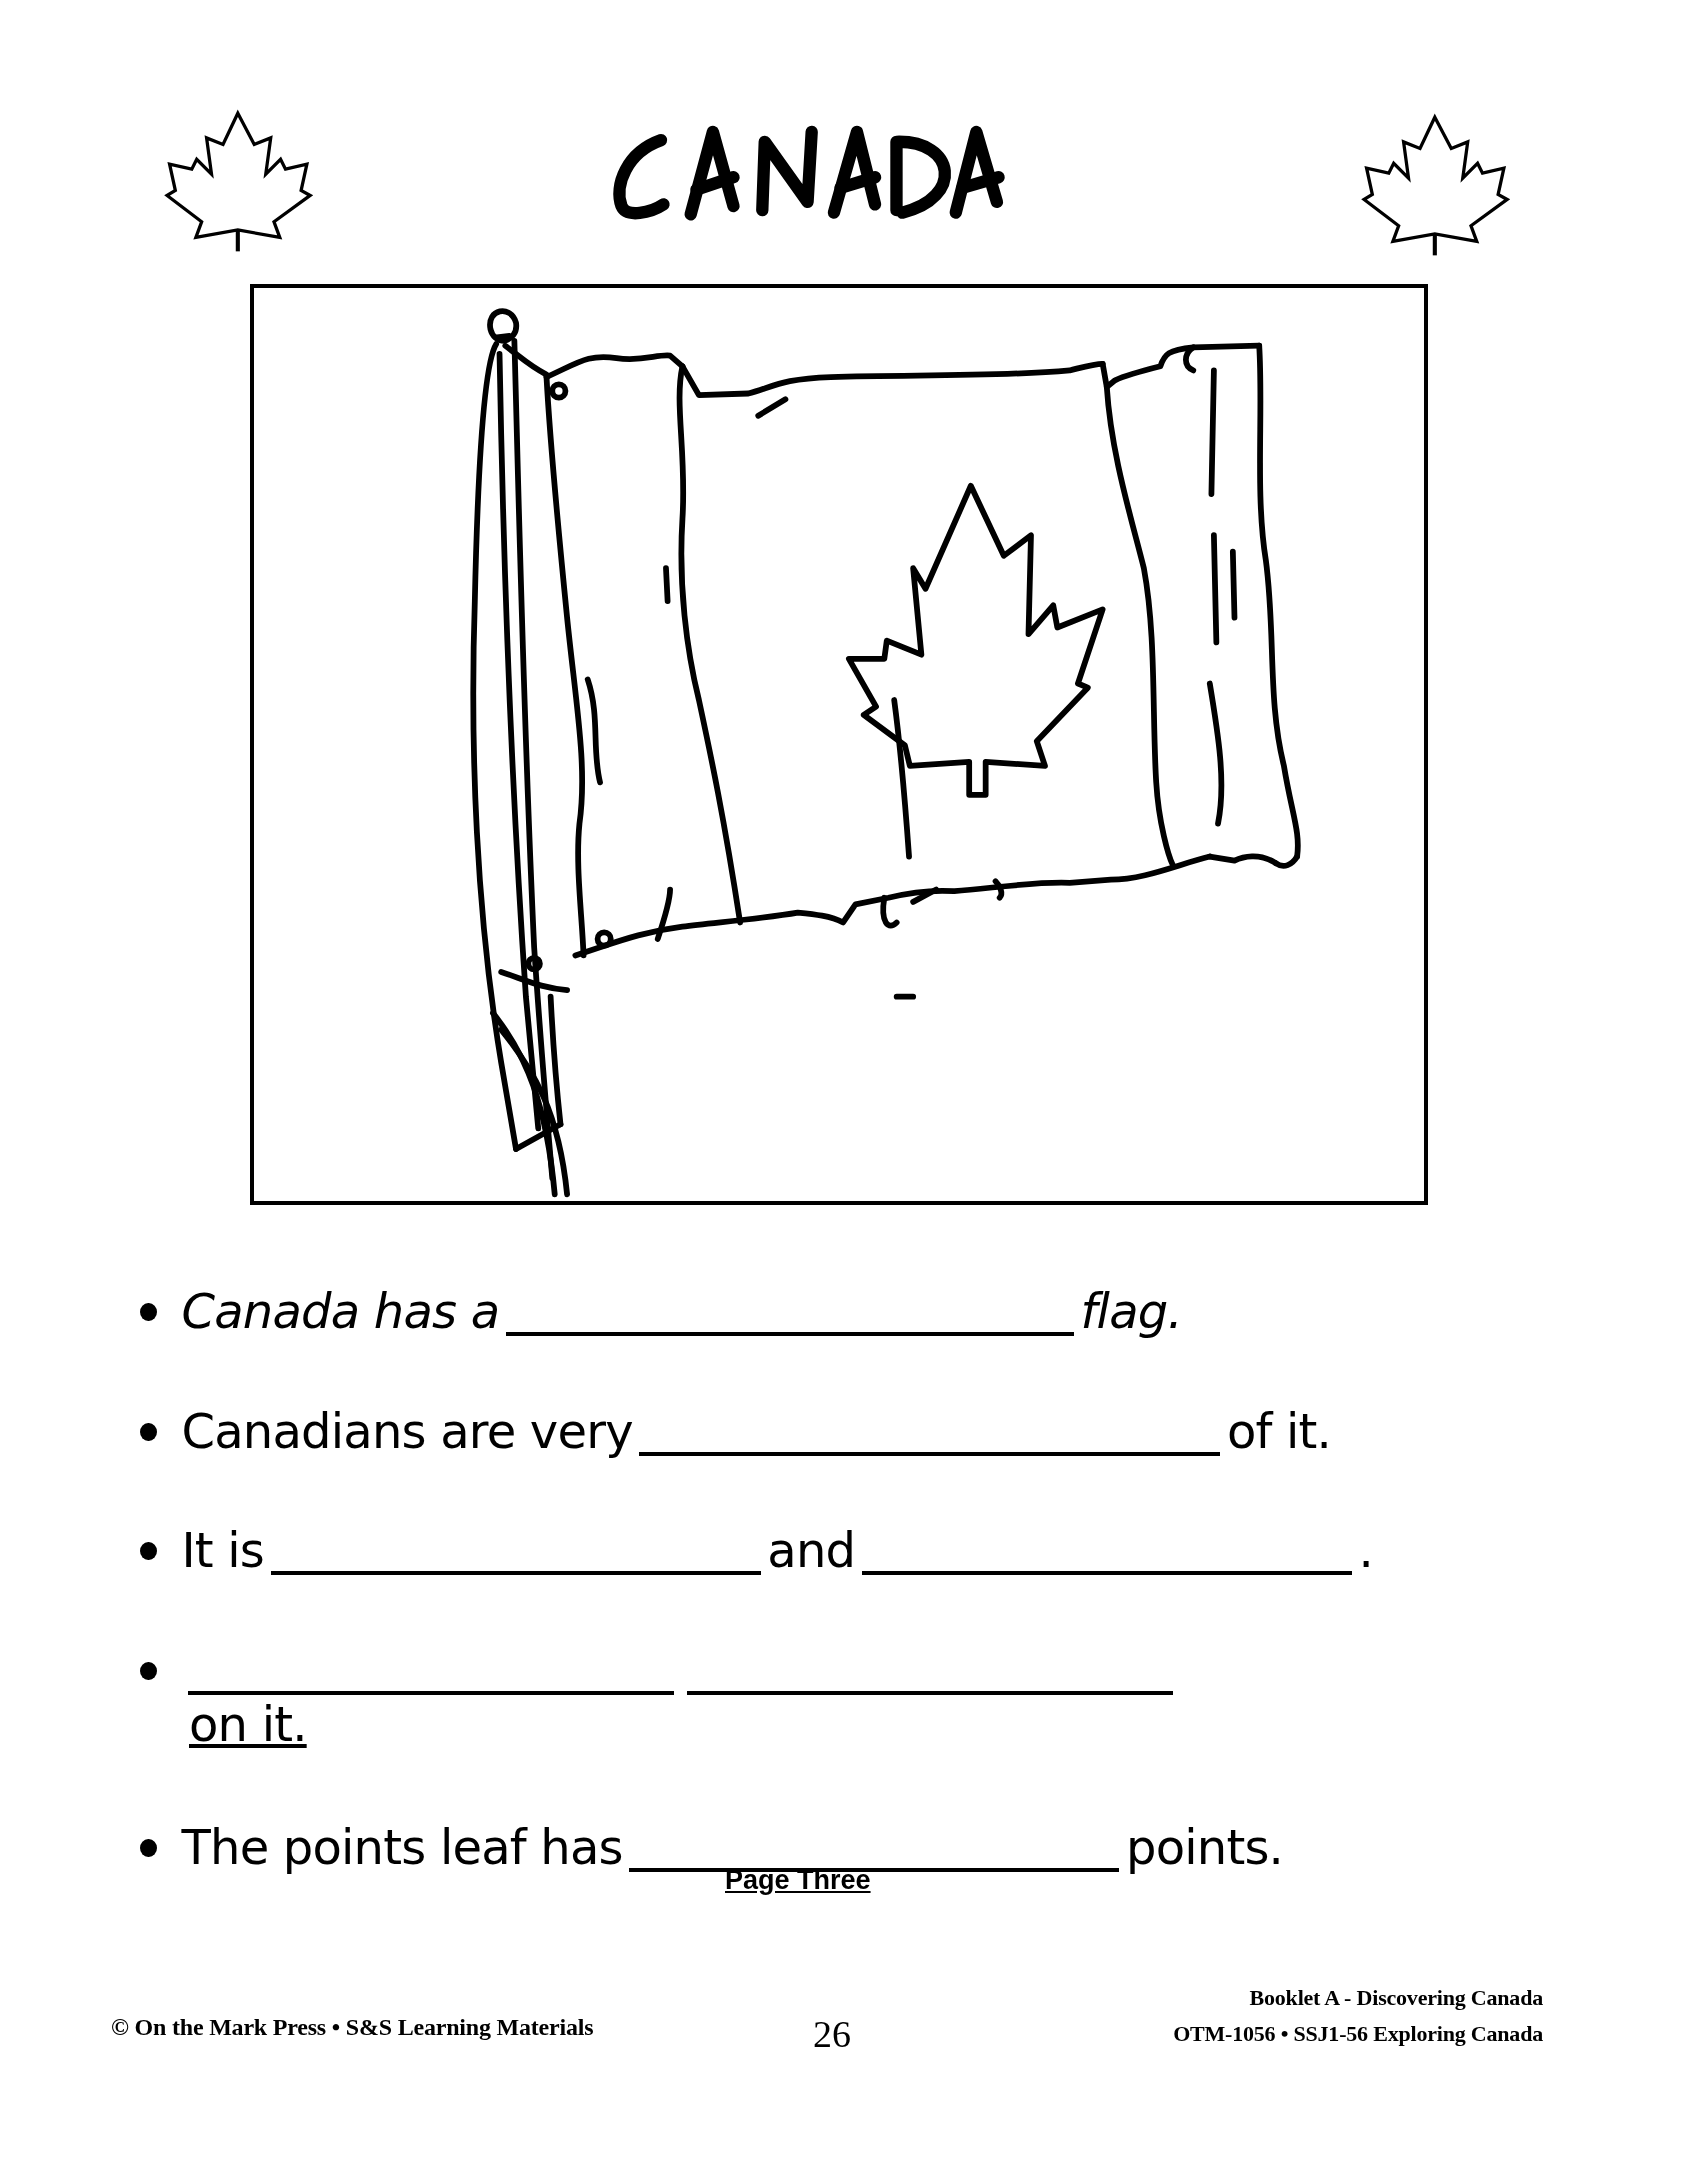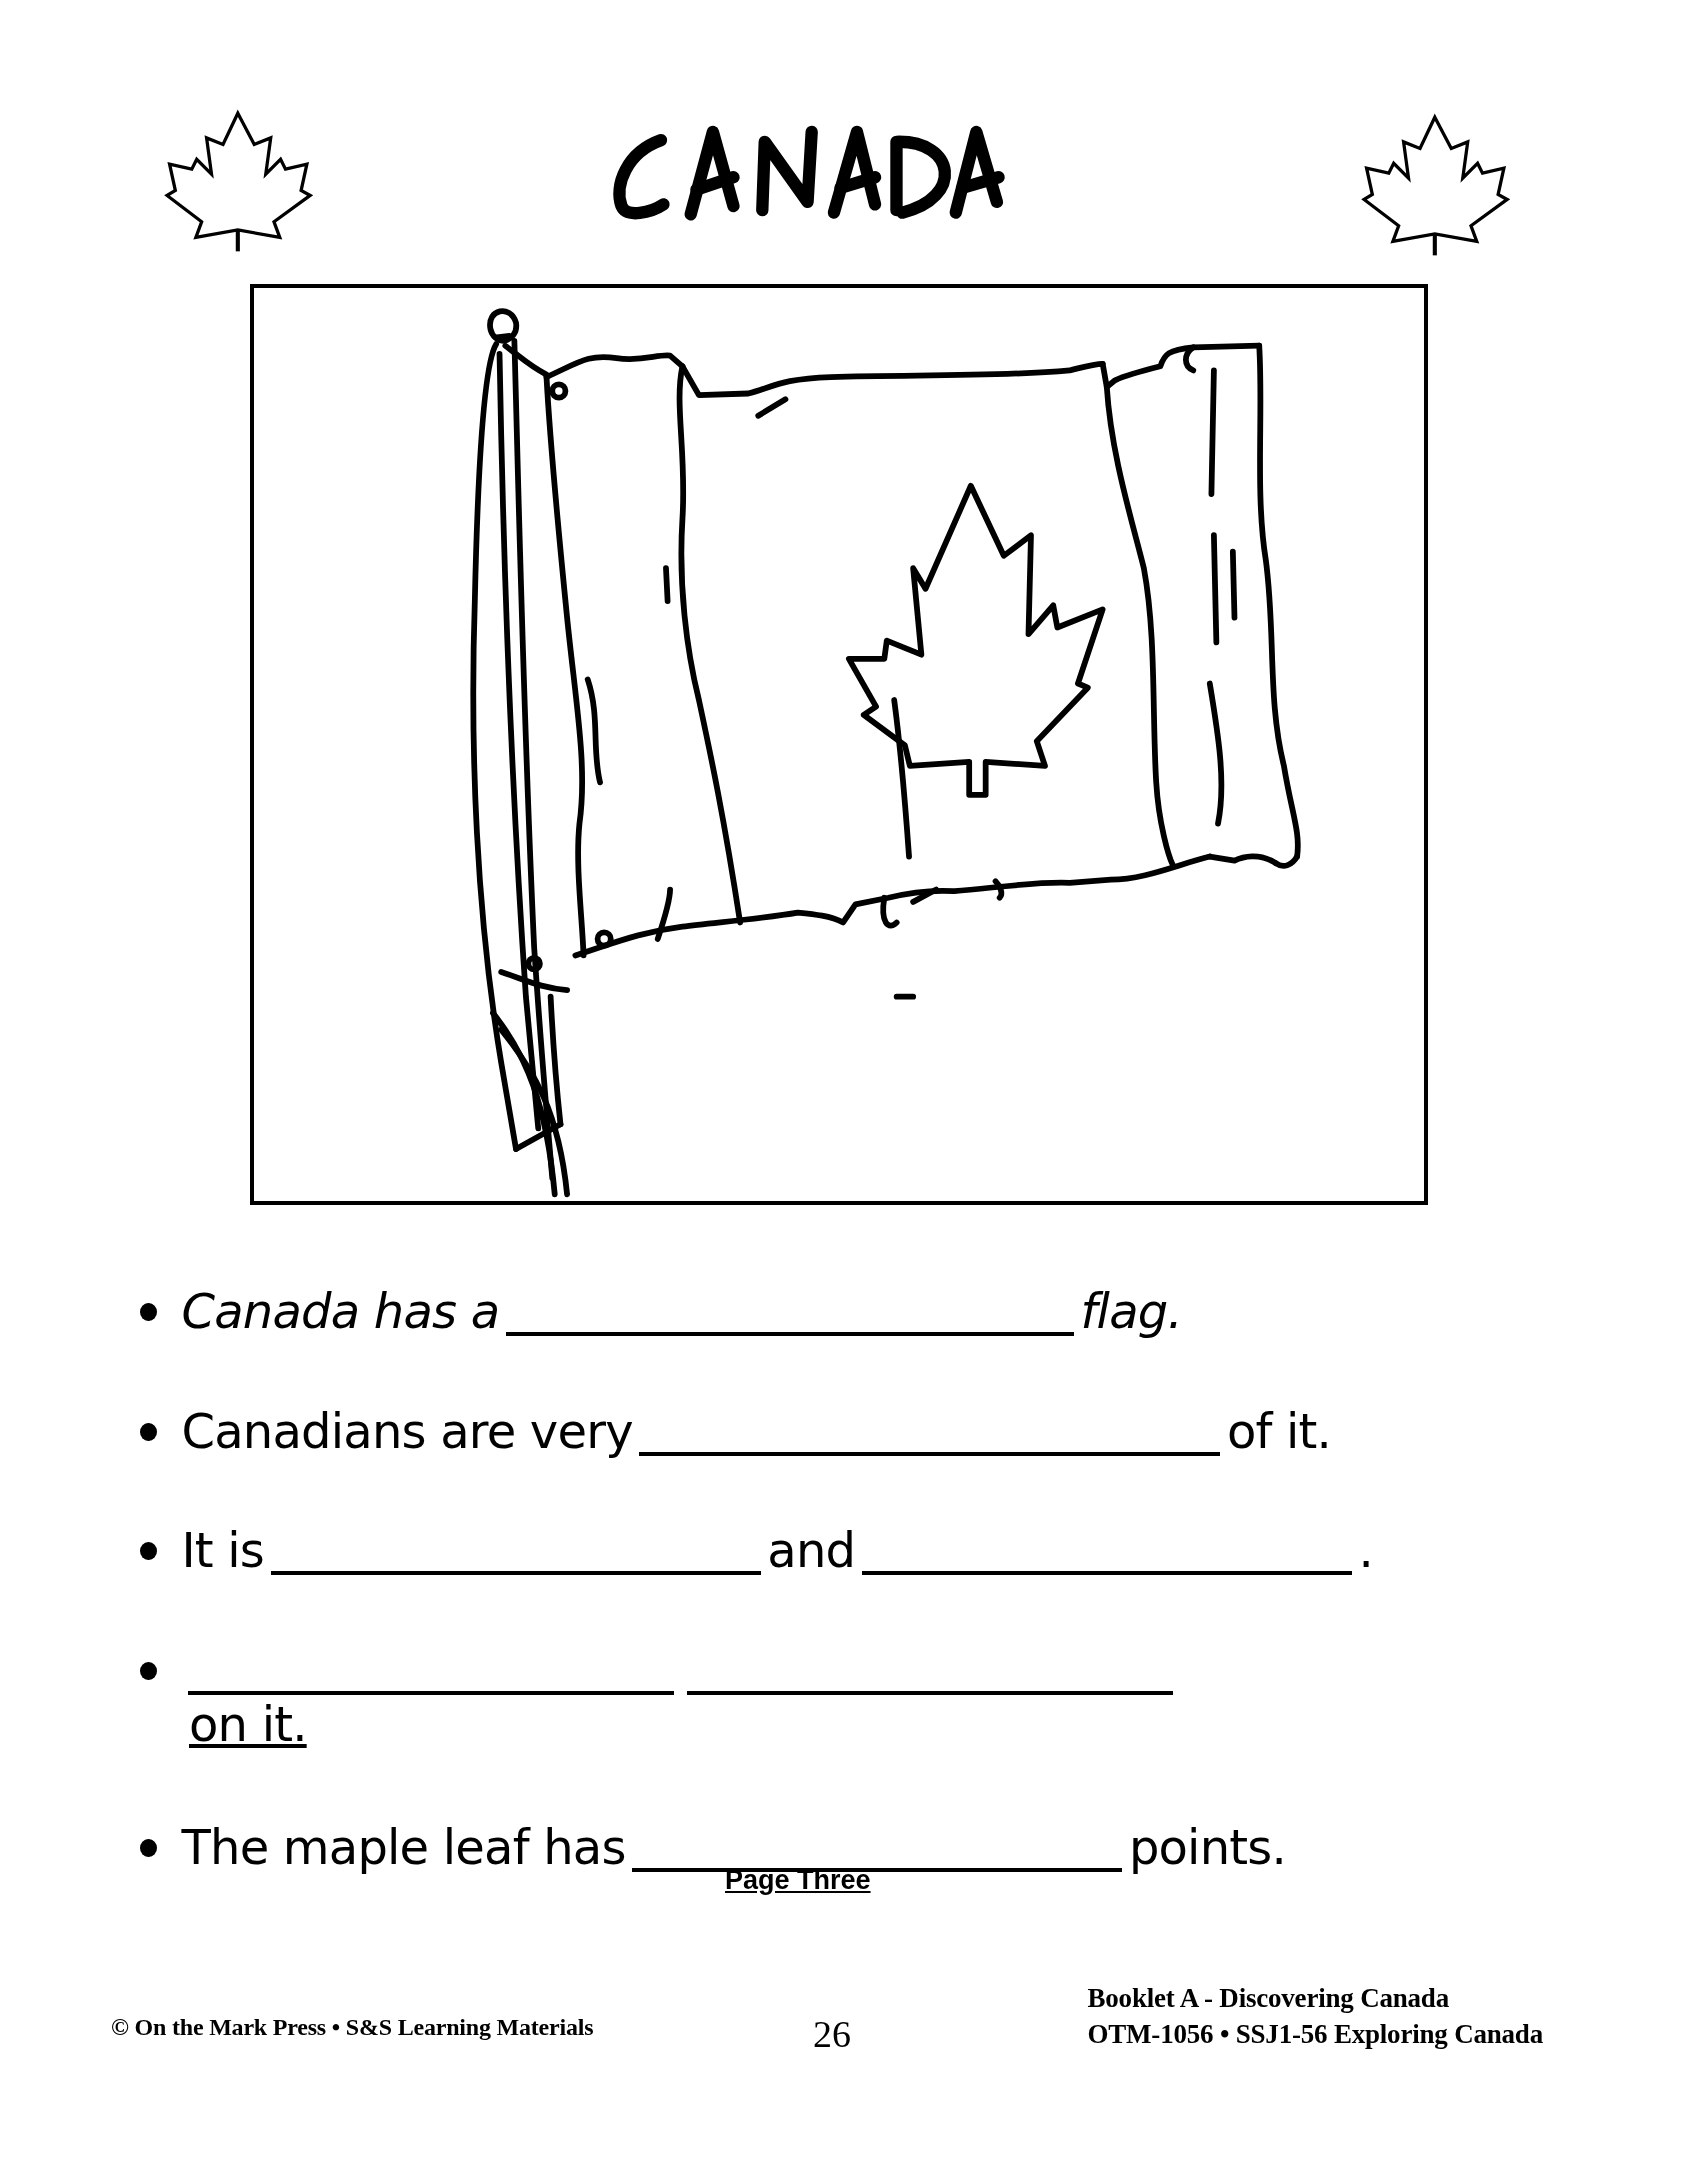--- a/index.html
+++ b/index.html
@@ -118,24 +118,24 @@
       width: 214px;
       top: 2012px;
       text-align: center;
       font-family: "Liberation Serif", serif;
       font-size: 38px;
     }
     .footer-right {
       position: absolute;
       right: 144px;
       top: 1980px;
-      text-align: left;
+      text-align: right;
       font-family: "Liberation Serif", serif;
       font-weight: bold;
-      font-size: 27px;
+      font-size: 22px;
       line-height: 36px;
       letter-spacing: -0.2px;
     }
   </style>
 </head>
 <body>
 
 <div class="leaf leaf-left">
   <svg viewBox="0 0 170 180">
     <path d="M86 10 L106 48 L126 40 L120 84 L138 66 L144 78 L170 72 L163 104 L174 110 L130 142 L137 161 L86 152 L35 161 L42 142 L0 110 L10 104 L3 72 L30 78 L36 66 L54 84 L48 40 L68 48 Z" fill="#fff" stroke="#000" stroke-width="4" stroke-linejoin="miter"></path>
@@ -245,21 +245,21 @@
 <div class="question" style="top:1520px;">
   <span class="bullet"></span><span>It is</span><span class="blank" style="width:490px;"></span><span>and</span><span class="blank" style="width:490px;"></span><span>.</span>
 </div>
 
 <div class="question" style="top:1640px;">
   <span class="bullet"></span><span class="blank" style="width:486px;"></span><span class="blank" style="width:486px;"></span>
 </div>
 <div class="line2" style="top:1696px;">on it.</div>
 
 <div class="question" style="top:1817px;">
-  <span class="bullet"></span><span>The maple leaf has</span><span class="blank" style="width:490px;"></span><span>points.</span>
+  <span class="bullet"></span><span>The points leaf has</span><span class="blank" style="width:490px;"></span><span>points.</span>
 </div>
 
 <div class="footer-left">© On the Mark Press • S&amp;S Learning Materials</div>
 <div class="footer-center-label">Page Three</div>
 <div class="footer-center-num">26</div>
 <div class="footer-right">
   <div>Booklet A - Discovering Canada</div>
   <div>OTM-1056 • SSJ1-56 Exploring Canada</div>
 </div>
 

